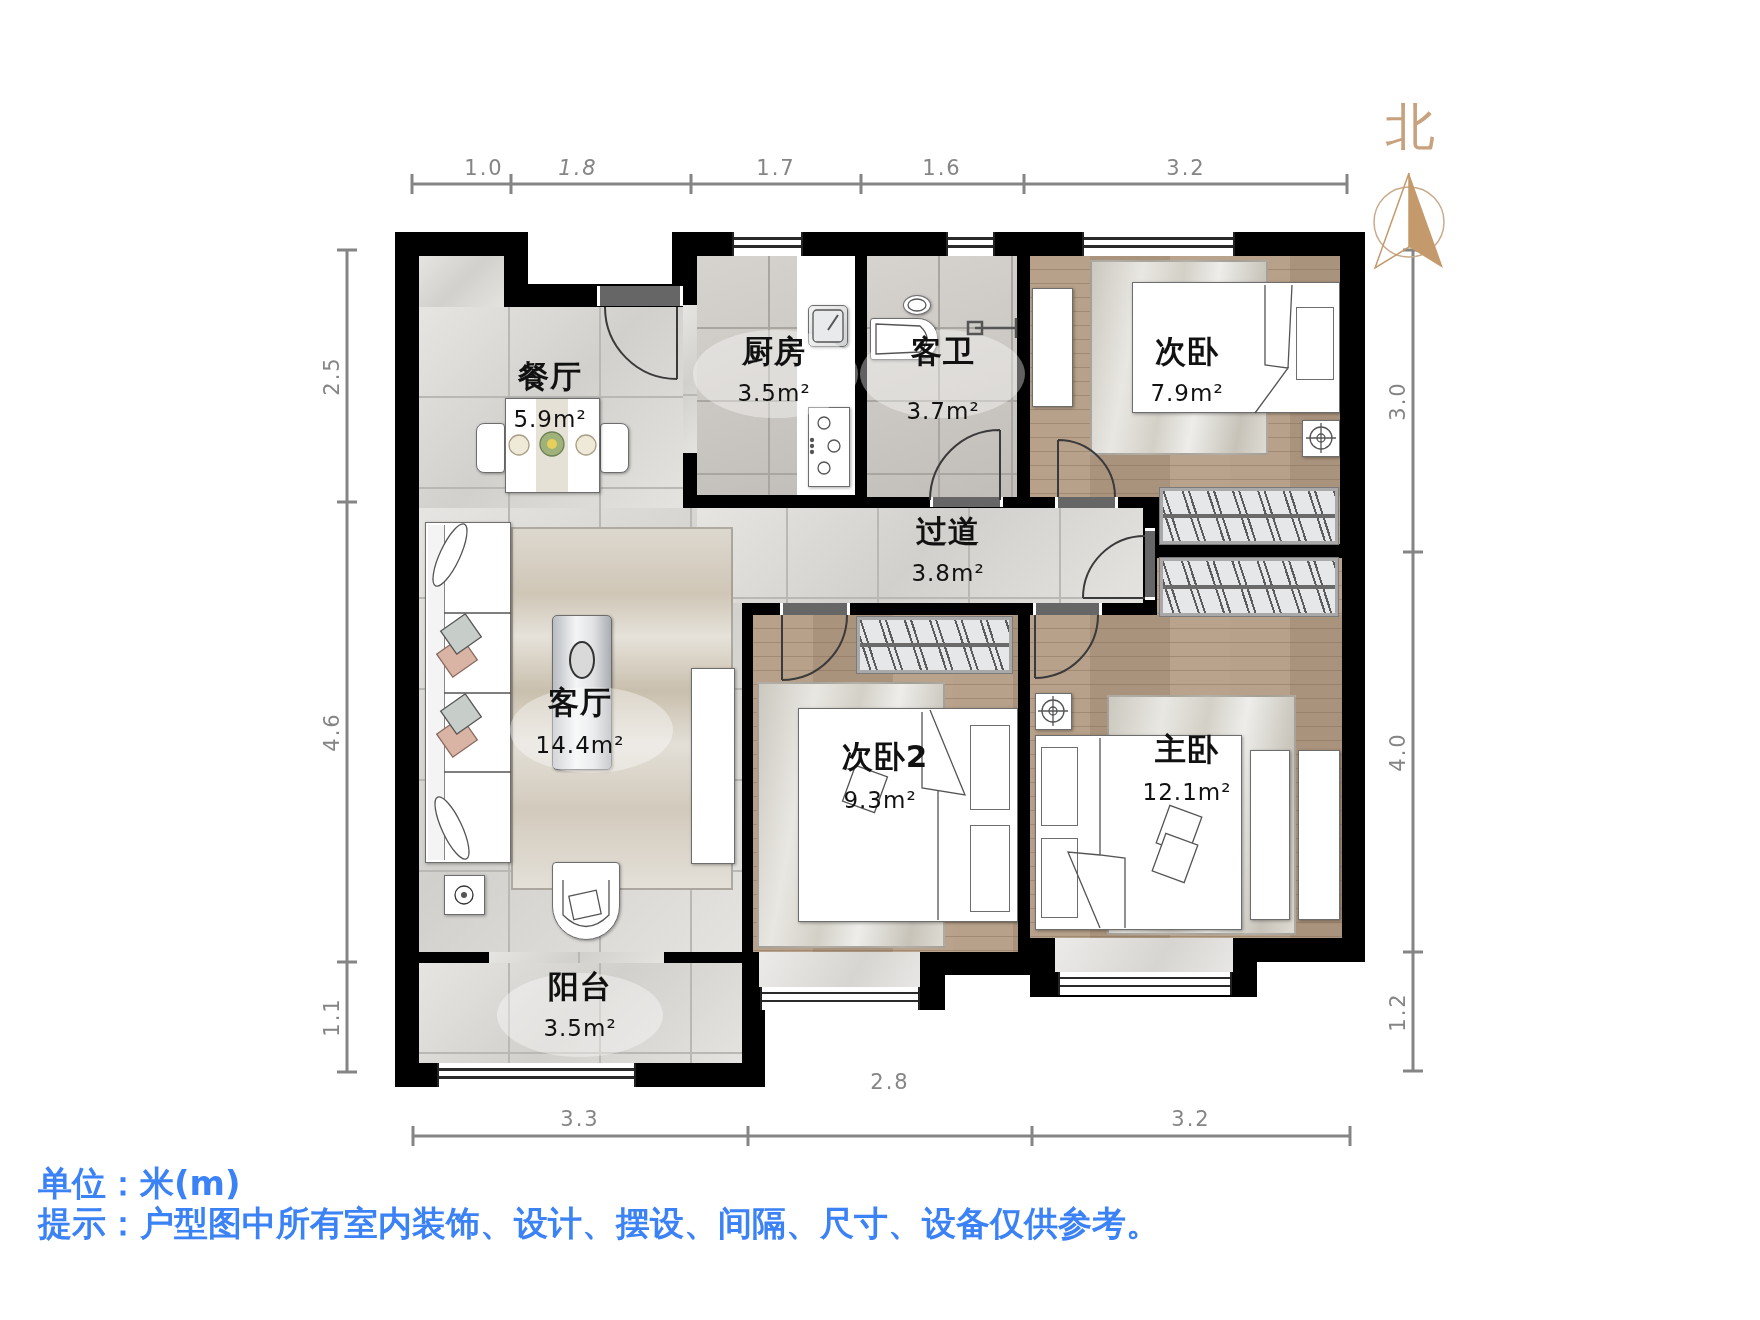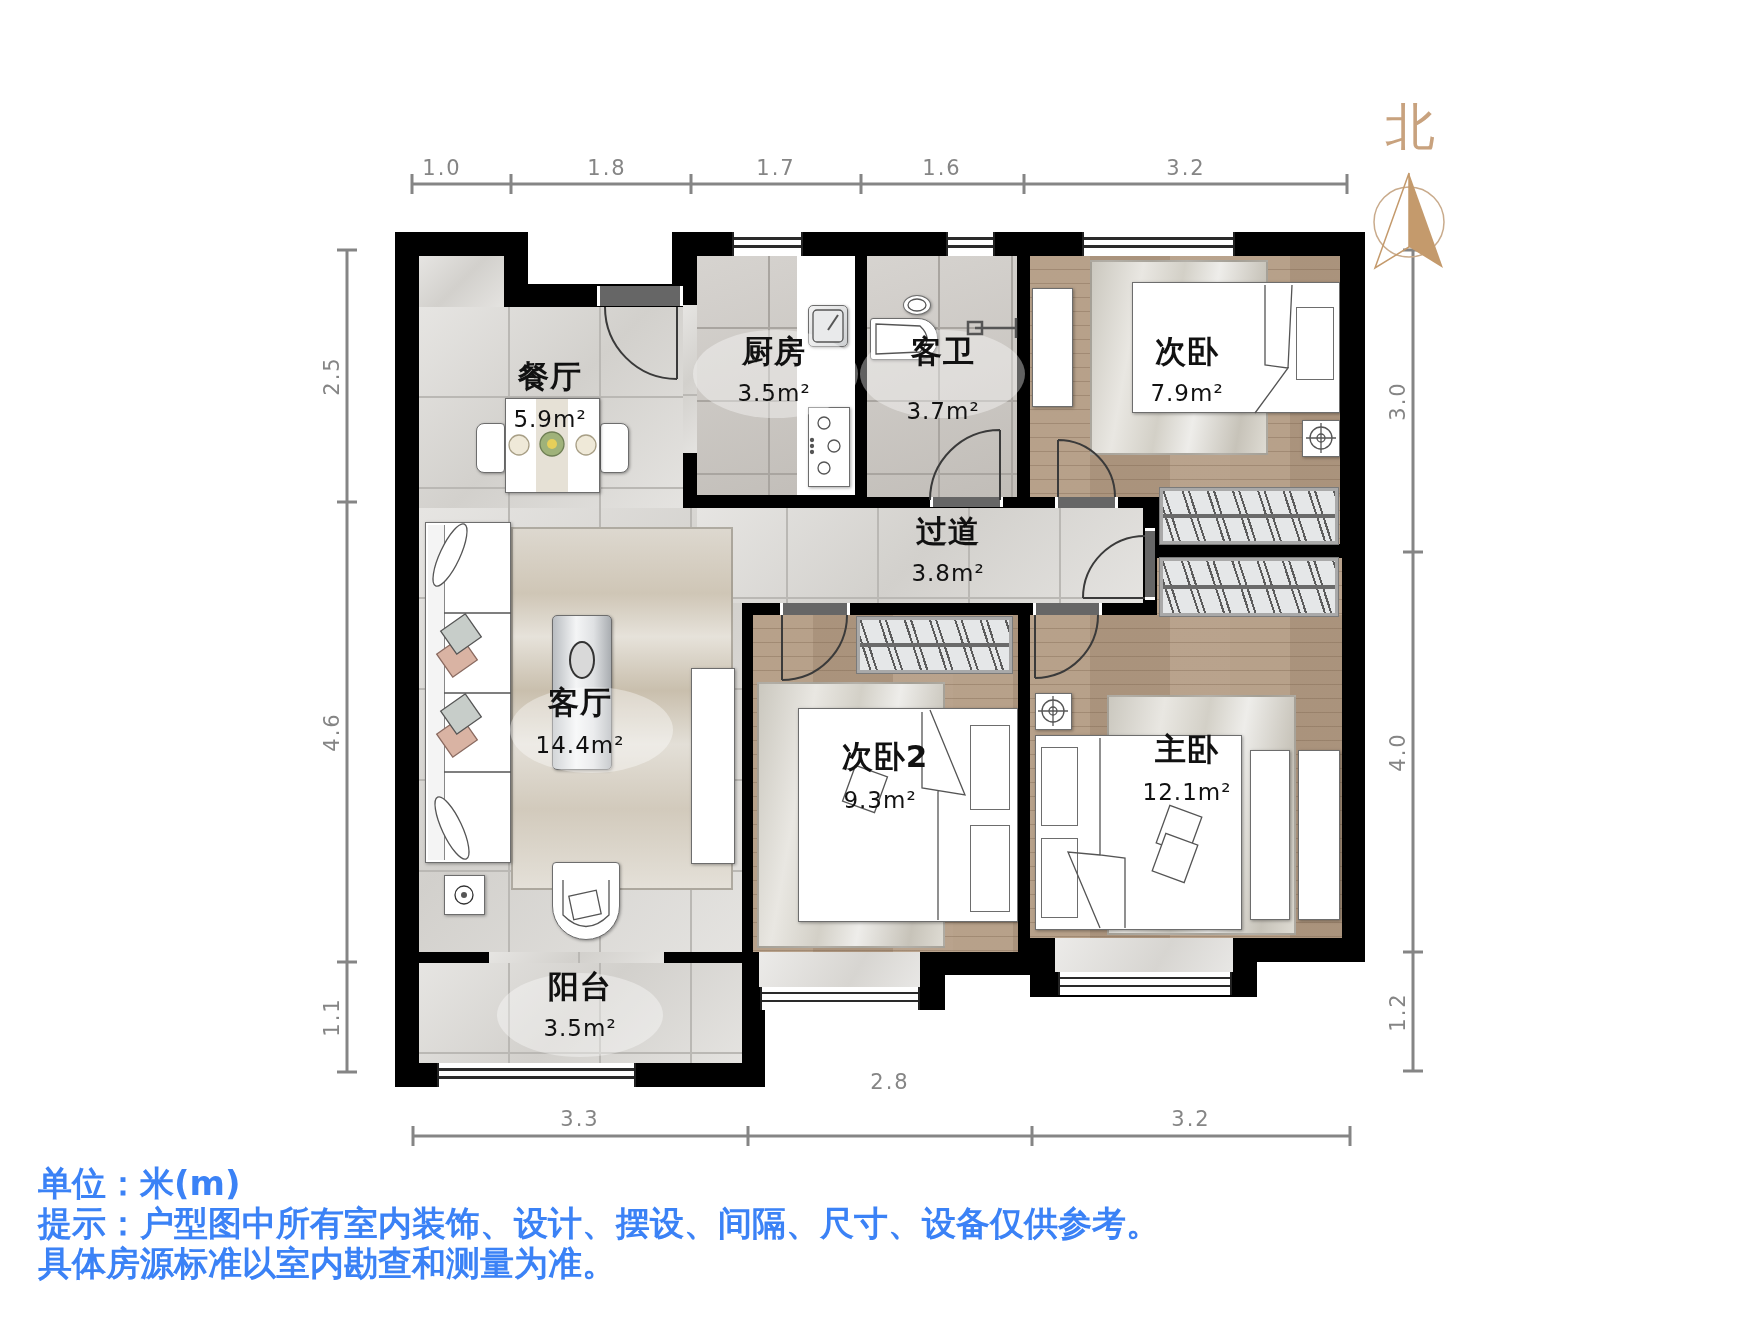--- a/index.html
+++ b/index.html
@@ -205,22 +205,22 @@
 
     <g>
       <circle cx="1409" cy="222" r="35" fill="none" stroke="#c9ab8c" stroke-width="1.5"></circle>
       <polygon points="1409,173 1375,268 1409,247" fill="none" stroke="#c49a6c" stroke-width="1.5"></polygon>
       <polygon points="1409,173 1409,247 1443,268" fill="#c49a6c"></polygon>
     </g>
   </svg>
 
   <div class="north-label" style="left:1410px;top:127px;">北</div>
 
-  <div class="dim" style="left:442px;top:168px;text-align:right;">1.0</div>
-  <div class="dim" style="left:607px;top:168px;">1.8</div>
+  <div class="dim" style="left:484px;top:168px;text-align:right;">1.0</div>
+  <div class="dim" style="left:578px;top:168px;font-style:italic;">1.8</div>
   <div class="dim" style="left:776px;top:168px;">1.7</div>
   <div class="dim" style="left:942px;top:168px;">1.6</div>
   <div class="dim" style="left:1186px;top:168px;">3.2</div>
 
   <div class="dim" style="left:580px;top:1119px;">3.3</div>
   <div class="dim" style="left:890px;top:1082px;">2.8</div>
   <div class="dim" style="left:1191px;top:1119px;">3.2</div>
 
   <div class="dim rot" style="left:332px;top:376px;">2.5</div>
   <div class="dim rot" style="left:332px;top:732px;">4.6</div>
@@ -252,14 +252,13 @@
   <div class="room-area" style="left:880px;top:800px;">9.3m²</div>
 
   <div class="room-name" style="left:1187px;top:750px;">主卧</div>
   <div class="room-area" style="left:1187px;top:792px;">12.1m²</div>
 
   <div class="room-name" style="left:580px;top:987px;">阳台</div>
   <div class="room-area" style="left:580px;top:1028px;">3.5m²</div>
 
   <div class="note" style="top:1163px;">单位：米(m)</div>
   <div class="note" style="top:1203px;">提示：户型图中所有室内装饰、设计、摆设、间隔、尺寸、设备仅供参考。</div>
-  <div class="note" style="top:1243px;">具体房源标准以室内勘查和测量为准。</div>
 </div>
 
 </body></html>

